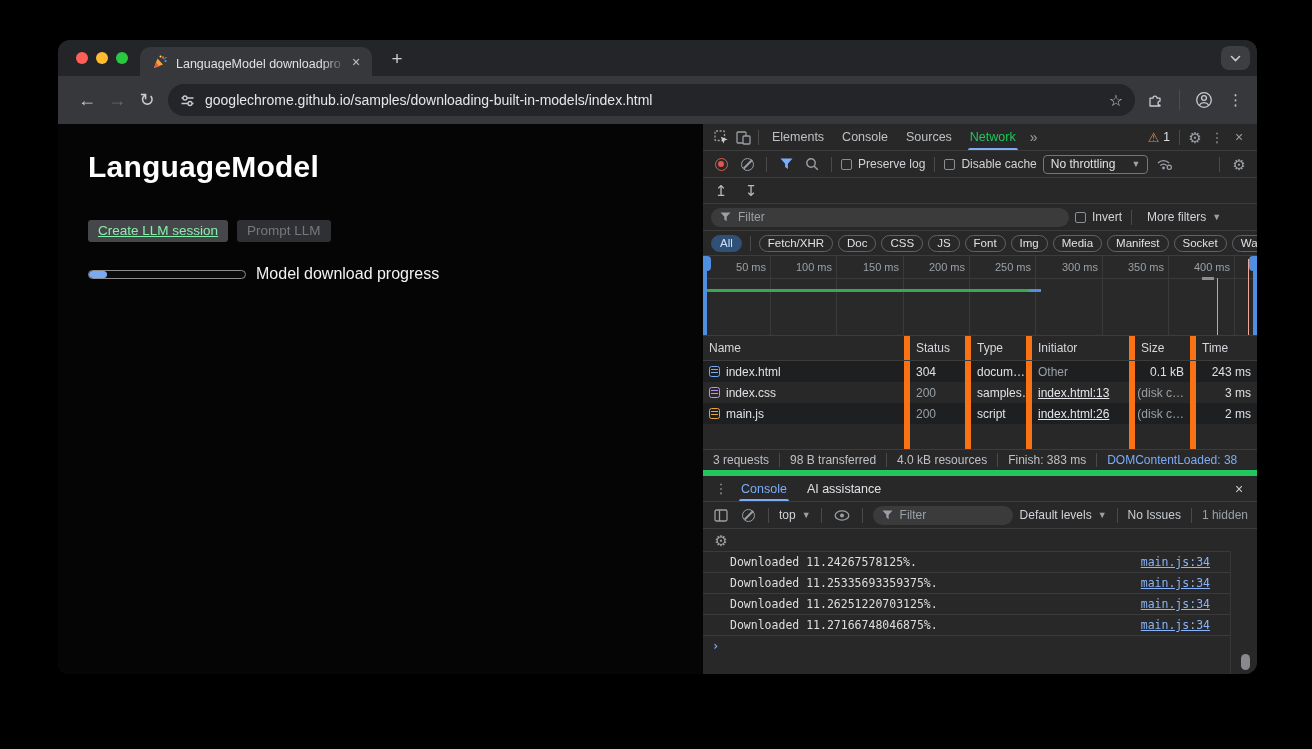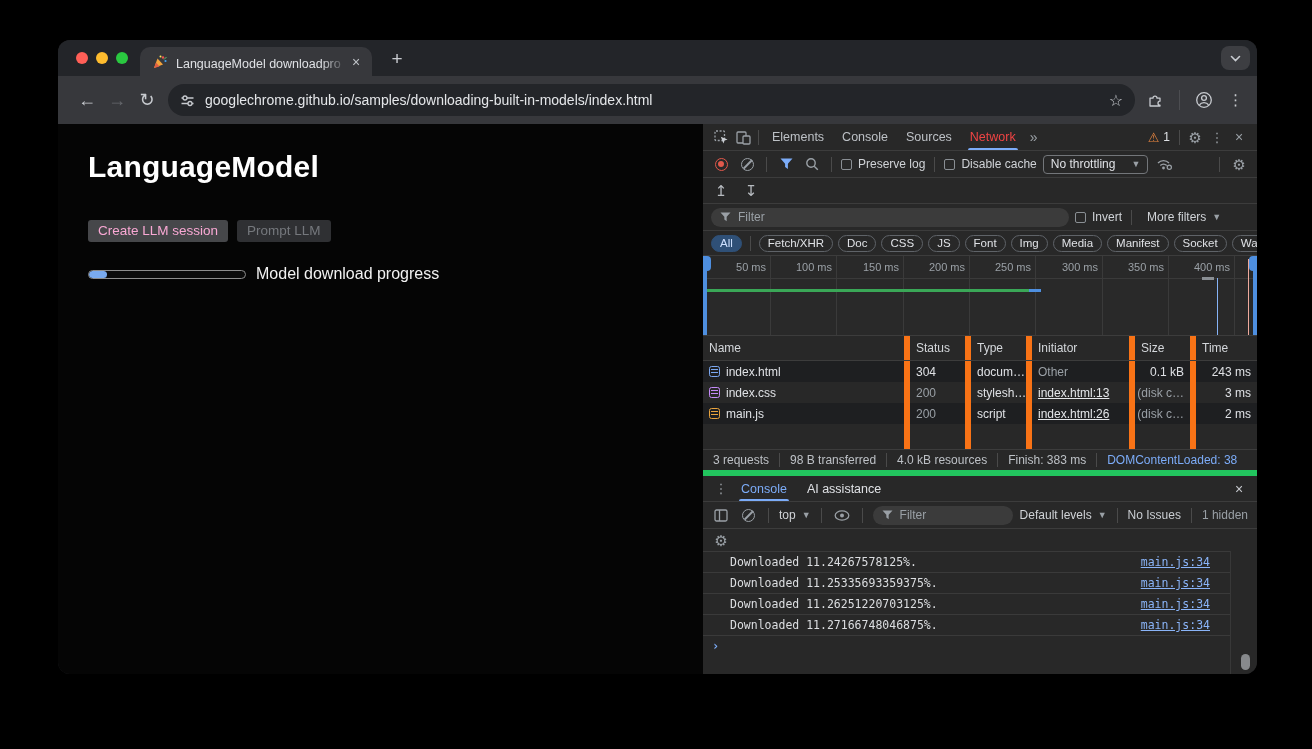--- a/index.html
+++ b/index.html
@@ -43,42 +43,42 @@
   .tb-divider { width:1px; height:20px; background:#4c4d51; }
   .kebab { color:#c7cacf; font-size:15px; letter-spacing:0; }
 
   
   .main { flex:1; display:flex; min-height:0; }
   .page { flex:1; background:#050505; padding:26px 30px; color:#fff; min-width:0; }
   .page h1 { font-size:30px; font-weight:bold; letter-spacing:.2px; margin-bottom:36px; }
   .btn-row { display:flex; gap:9px; margin-bottom:23px; }
   .btn { font-size:13.5px; padding:3px 10px 4px; border-radius:3px; border:none;
          font-family:"Liberation Sans",sans-serif; }
-  .btn.primary { background:#46474a; color:#f9a8d4; }
+  .btn.primary { background:#46474a; color:#86efac;text-decoration:underline; }
   .btn.disabled { background:#2f3033; color:#75787d; }
   .progress-row { display:flex; align-items:center; gap:10px; }
   .progress { width:158px; height:9px; border:1px solid #8d8d8d; border-radius:5px; background:#0b0b0b;
          overflow:hidden; }
   .progress-fill { height:100%; background:#7aabf0; border-radius:4px; }
   .progress-label { font-size:16px; color:#f2f2f2; }
 
   
   .devtools { width:554px; background:#282828; color:#c9cdd2; font-size:12px; display:flex;
          flex-direction:column; flex-shrink:0;justify-content:center; }
   .dt-row { display:flex; align-items:center; border-bottom:1px solid #3c3c3c; padding:0 8px;
          gap:6px; flex-shrink:0; white-space:nowrap; }
   .sep { width:1px; height:15px; background:#4a4a4a; margin:0 3px; flex-shrink:0; }
   .icon-btn { display:flex; align-items:center; justify-content:center; width:20px; height:20px; flex-shrink:0; }
   .glyph { color:#9aa0a6; font-size:15px; line-height:1; }
 
   
   .dt-tabs { height:27px; gap:2px; }
   .dt-tab { padding:0 8px; height:100%; display:flex; align-items:center; color:#bdc1c6; font-size:12.5px;
          position:relative; }
-  .dt-tab.active { color:#ef4444; }
+  .dt-tab.active { color:#22c55e; }
   .dt-tab.active::after { content:''; position:absolute; left:6px; right:6px; bottom:0; height:2.5px;
          border-radius:2px 2px 0 0; background:#7cacf8; }
   .more-tabs { color:#9aa0a6; font-size:14px; padding:0 4px; }
   .warn { display:flex; align-items:center; gap:4px; margin-left:auto; padding:0 4px; }
   .warn-tri { color:#e8853f; font-size:13px; }
   .warn-count { color:#dfe1e5; font-size:12px; }
 
   
   .dt-nettools { height:27px; }
   .rec { width:13px; height:13px; border:1.5px solid #e1584b; border-radius:50%; display:flex;
@@ -426,21 +426,21 @@
         <span class="net-cell right">0.1 kB</span>
         <span class="net-cell right">243 ms</span>
       </div>
 
       <div class="net-grid net-row">
         <span class="net-cell">
             <span class="ficon css"></span>
             <span>index.css</span>
           </span>
         <span class="net-cell muted">200</span>
-        <span class="net-cell">stylesh…</span>
+        <span class="net-cell">samples…</span>
         <span class="net-cell">
             <a class="init-link">index.html:13</a>
           </span>
         <span class="net-cell right muted">(disk c…</span>
         <span class="net-cell right">3 ms</span>
       </div>
 
       <div class="net-grid net-row dark">
         <span class="net-cell">
             <span class="ficon js"></span>

